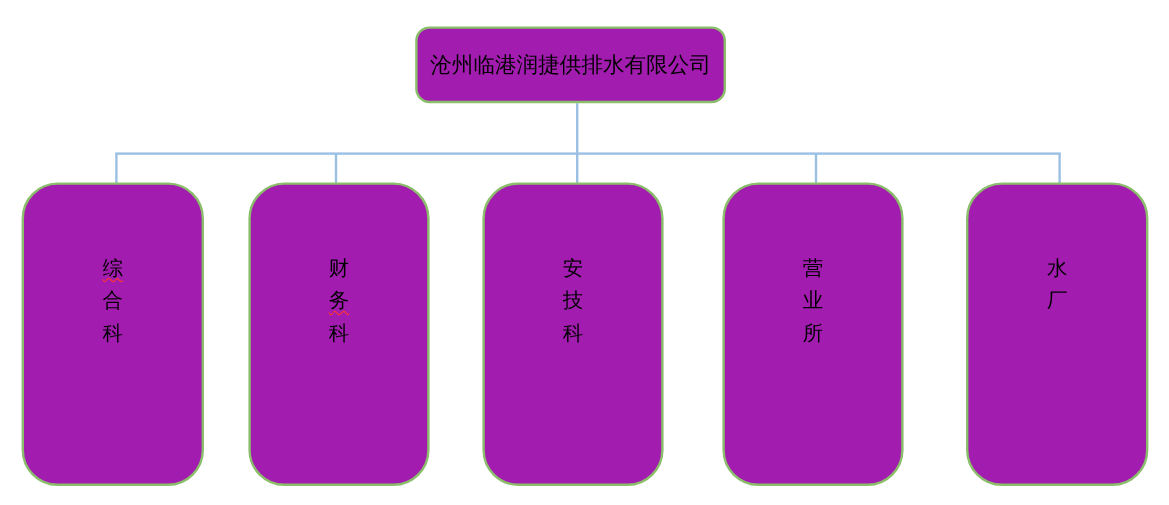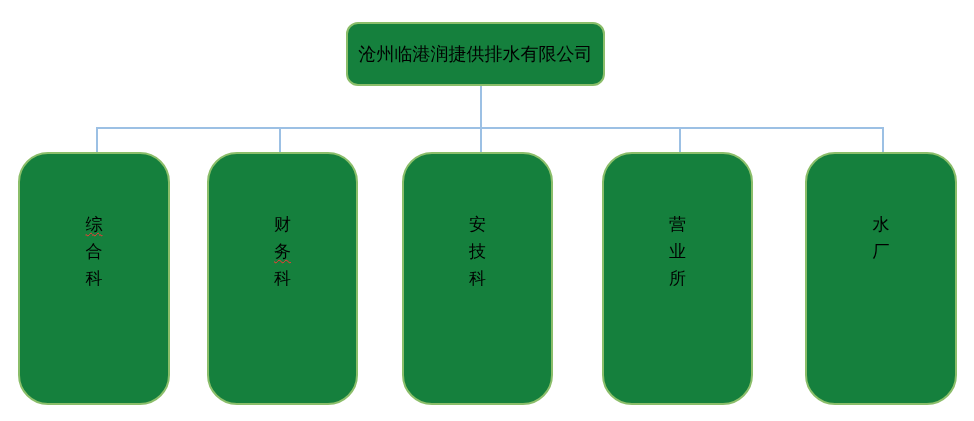--- a/index.html
+++ b/index.html
@@ -18,21 +18,21 @@
     position: relative;
     width: 974px;
     height: 421px;
     background: #ffffff;
     overflow: hidden;
   }
   .node {
     position: absolute;
     box-sizing: border-box;
     border: 2px solid var(--node-border);
-    background: #15803d;
+    background: #a21caf;
   }
   .root-node {
     left: 346px;
     top: 22px;
     width: 259px;
     height: 64px;
     border-radius: 12px;
     display: flex;
     align-items: center;
     justify-content: center;

